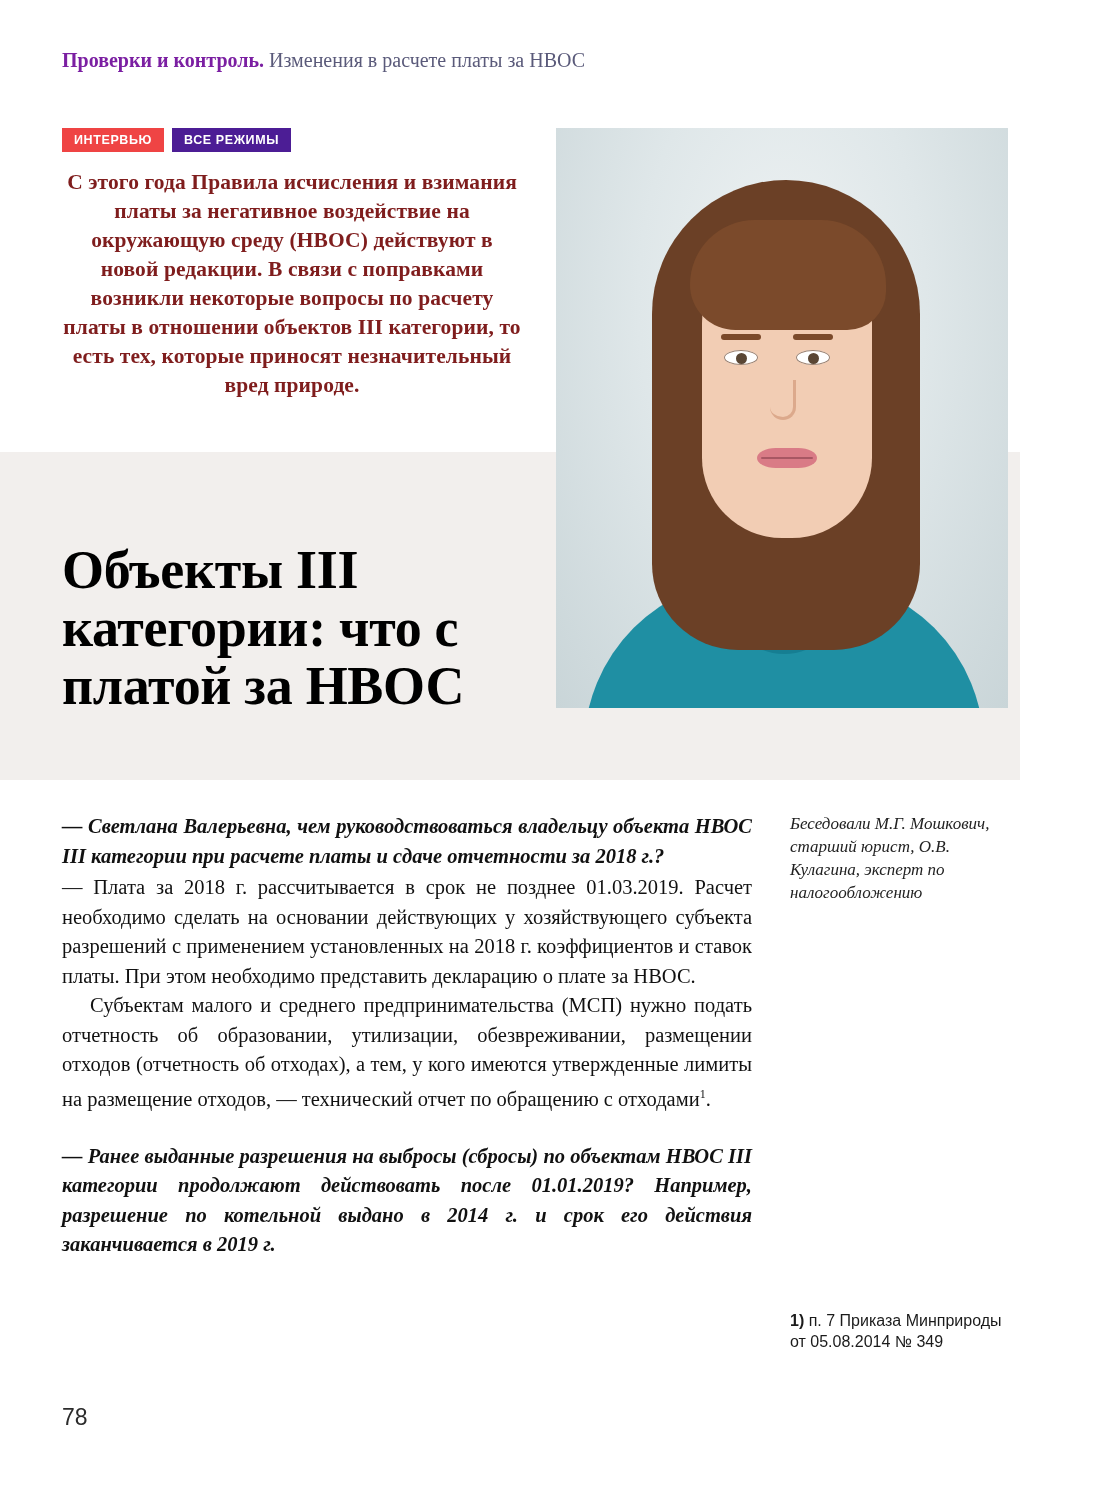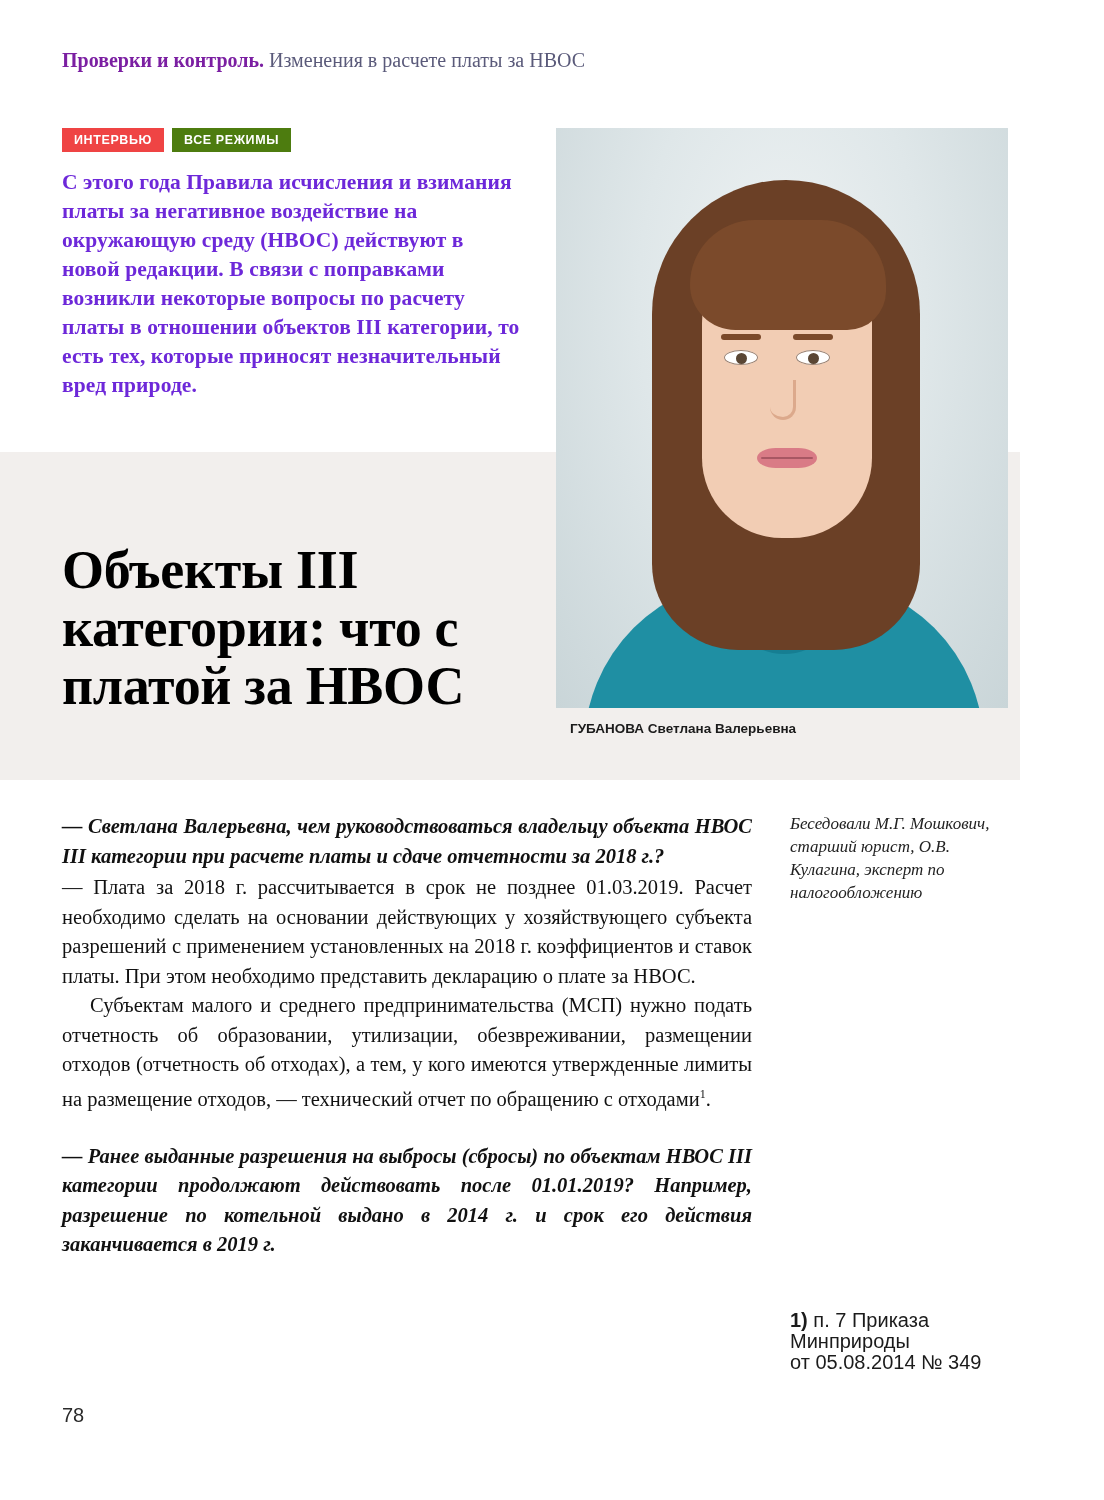--- a/index.html
+++ b/index.html
@@ -45,33 +45,34 @@
     display: inline-block;
     color: #ffffff;
     font-family: "Liberation Sans", sans-serif;
     font-weight: bold;
     font-size: 12.5px;
     letter-spacing: 0.6px;
     padding: 5px 12px 5px 12px;
     line-height: 14px;
   }
   .tag-red { background: #ef4444; }
-  .tag-violet { background: #4d7c0f; }
+  .tag-violet { background: #4c1d95; }
 
   .lead {
     position: absolute;
     top: 168px;
     left: 62px;
     width: 460px;
     font-family: "Liberation Serif", serif;
     font-weight: bold;
     font-size: 21.5px;
     line-height: 29px;
-    color: #6d28d9;
+    color: #7f1d1d;
     letter-spacing: 0.1px;
+    text-align: center;
   }
 
   
   .grey-band {
     position: absolute;
     top: 452px;
     left: 0;
     width: 1104px;
     height: 328px;
     background: #f2efed;
@@ -283,33 +284,33 @@
     font-size: 17px;
     line-height: 23px;
     color: #222222;
   }
   .footnote {
     position: absolute;
     top: 1310px;
     left: 790px;
     width: 240px;
     font-family: "Liberation Sans", sans-serif;
-    font-size: 20px;
+    font-size: 16px;
     line-height: 21px;
     color: #1b1b1b;
   }
   .footnote b { font-weight: bold; }
 
   
   .page-number {
     position: absolute;
     left: 62px;
     top: 1404px;
     font-family: "Liberation Sans", sans-serif;
-    font-size: 20px;
+    font-size: 23px;
     color: #2b2b2b;
   }
 </style>
 </head>
 <body>
 
 <div class="page-header">
   <span class="header-rubric">Проверки и контроль.</span>
   <span class="header-title">Изменения в расчете платы за НВОС</span>
 </div>
@@ -336,21 +337,20 @@
   <div class="p-brow right"></div>
   <div class="p-eye left"></div>
   <div class="p-eye right"></div>
   <div class="p-pupil left"></div>
   <div class="p-pupil right"></div>
   <div class="p-nose"></div>
   <div class="p-mouth"></div>
 </div>
 
 <div class="photo-caption">
-  <div class="caption-name">ГУБАНОВА Светлана Валерьевна</div>
 </div>
 
 <div class="article">
   <p class="q">— Светлана Валерьевна, чем руководствоваться владельцу объекта НВОС III категории при расчете платы и сдаче отчетности за 2018 г.?</p>
   <p class="a">— Плата за 2018 г. рассчитывается в срок не позднее 01.03.2019. Расчет необходимо сделать на основании действующих у хозяйствующего субъекта разрешений с применением установленных на 2018 г. коэффициентов и ставок платы. При этом необходимо представить декларацию о плате за НВОС.</p>
   <p class="a indent">
     <span>Субъектам малого и среднего предпринимательства (МСП) нужно подать отчетность об образовании, утилизации, обезвреживании, размещении отходов (отчетность об отходах), а тем, у кого имеются утвержденные лимиты на размещение отходов, — технический отчет по обращению с отходами</span><sup>1</sup><span>.</span>
   </p>
   <div class="block-gap"></div>
   <p class="q">— Ранее выданные разрешения на выбросы (сбросы) по объектам НВОС III категории продолжают действовать после 01.01.2019? Например, разрешение по котельной выдано в 2014 г. и срок его действия заканчивается в 2019 г.</p>

